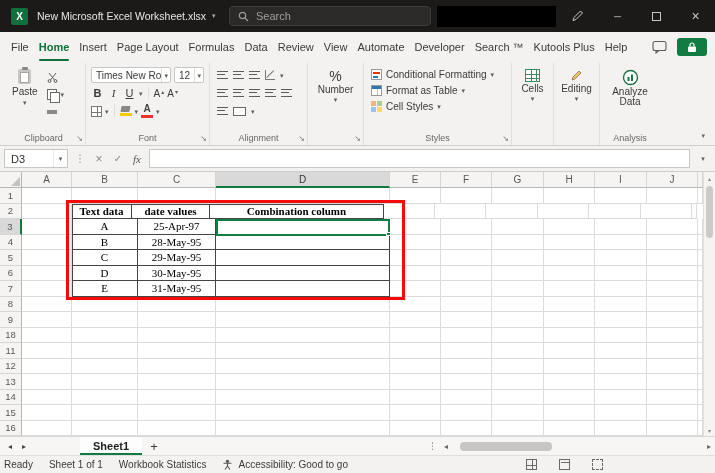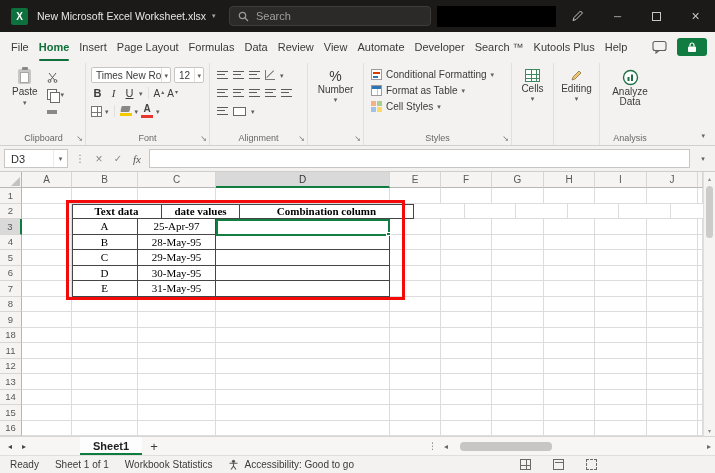--- a/index.html
+++ b/index.html
@@ -132,21 +132,21 @@
   .tab-nav { display:flex; align-items:center; gap:10px; padding:0 8px; color:#444; font-size:8px; }
   .sheet-tab { margin-left:46px; display:flex; align-items:center; padding:0 13px; font-weight:700; color:#1E1E1E; position:relative; background:#FDFDFD; }
   .sheet-tab::after { content:""; position:absolute; left:0; right:0; bottom:0; height:2px; background:#0F7B3F; }
   .add-tab { display:flex; align-items:center; justify-content:center; width:24px; color:#3B3A39; font-size:13px; }
   .tab-dots { position:absolute; left:428px; top:0; bottom:0; display:flex; align-items:center; color:#696764; font-size:9px; }
   .hscroll { position:absolute; left:444px; right:4px; top:0; bottom:0; display:flex; align-items:center; gap:4px; color:#696764; font-size:8px; }
   .hs-track { flex:1; height:9px; position:relative; }
   .hs-thumb { position:absolute; left:8px; top:0; width:92px; height:9px; background:#C8C6C4; border-radius:4px; }
 
   
-  .statusbar { height:18px; background:#F3F2F1; border-top:1px solid #E1DFDD; display:flex; align-items:center; font-size:10px; color:#3B3A39; padding:0 10px; gap:16px; flex:none; white-space:nowrap; }
+  .statusbar { height:18px; background:#F3F2F1; border-top:1px solid #E1DFDD; display:flex; align-items:center; font-size:10px; color:#3B3A39; padding:0 4px; gap:16px; flex:none; white-space:nowrap; }
   .sb-access { display:flex; align-items:center; gap:5px; }
   .sb-views { margin-left:auto; margin-right:108px; display:flex; align-items:center; gap:22px; }
   .ic-vn { width:11px; height:11px; border:1px solid #6B6966; background:linear-gradient(#6B6966,#6B6966) 0 5px/11px 1px no-repeat, linear-gradient(#6B6966,#6B6966) 5px 0/1px 11px no-repeat; display:inline-block; }
   .ic-vl { width:11px; height:11px; border:1px solid #6B6966; background:linear-gradient(#6B6966,#6B6966) 1px 2px/9px 1px no-repeat; display:inline-block; }
   .ic-vb { width:11px; height:11px; border:1px dashed #6B6966; display:inline-block; }
 </style>
 </head>
 <body>
 
 <div class="app">
@@ -414,21 +414,21 @@
           <div class="cell" style="width: 51px;"></div>
           <div class="cell" style="width: 52px;"></div>
           <div class="cell" style="width: 51px;"></div>
           <div class="cell" style="width: 52px;"></div>
           <div class="cell" style="width: 51px;"></div>
           <div class="cell" style="width: 5px;"></div>
         </div>
         <div class="grid-row">
           <div class="rhead">2</div>
           <div class="cell" style="width: 50px;"></div>
-          <div class="cell tcell tl tt thead" style="width: 90px;">Text data</div>
+          <div class="cell tcell tl tt thead" style="width: 60px;">Text data</div>
           <div class="cell tcell tt thead" style="width: 78px;">date values</div>
           <div class="cell tcell tt thead" style="width: 174px;">Combination column</div>
           <div class="cell" style="width: 51px;"></div>
           <div class="cell" style="width: 51px;"></div>
           <div class="cell" style="width: 52px;"></div>
           <div class="cell" style="width: 51px;"></div>
           <div class="cell" style="width: 52px;"></div>
           <div class="cell" style="width: 51px;"></div>
           <div class="cell" style="width: 5px;"></div>
         </div>

